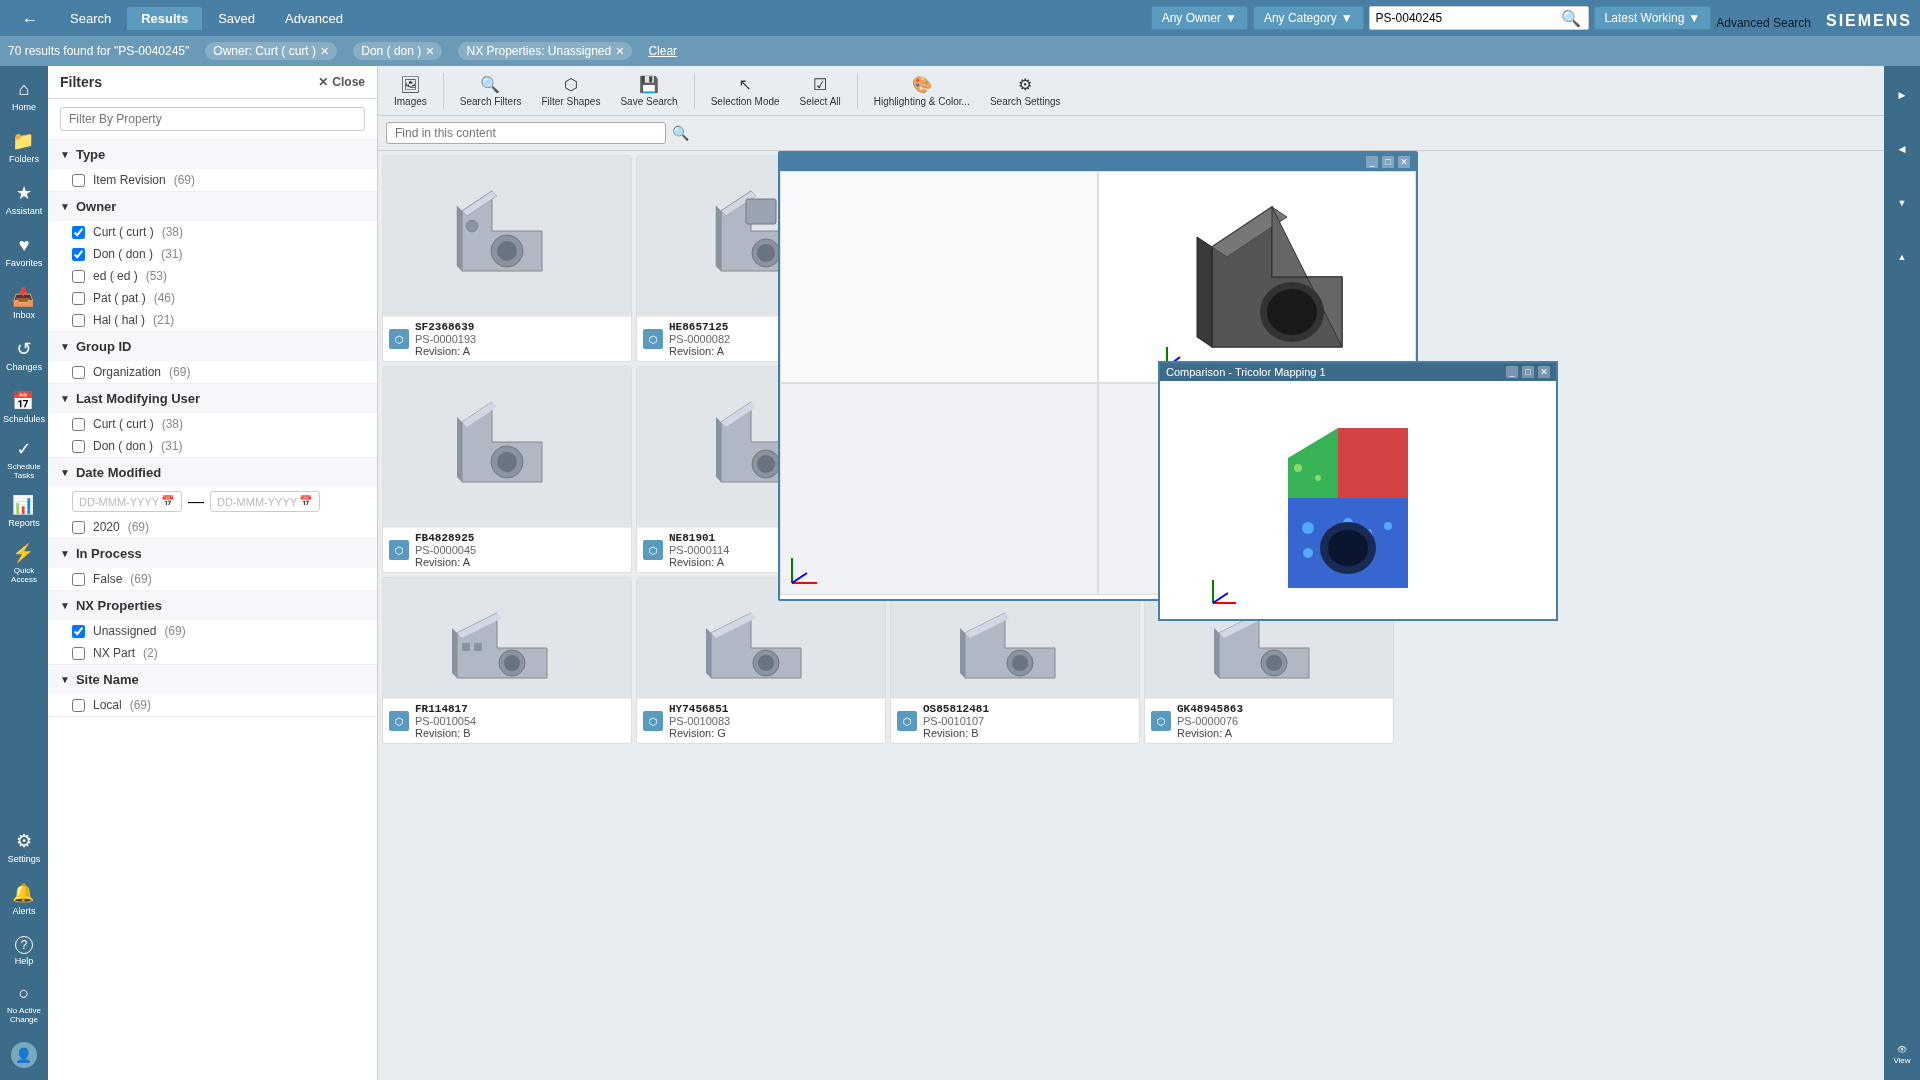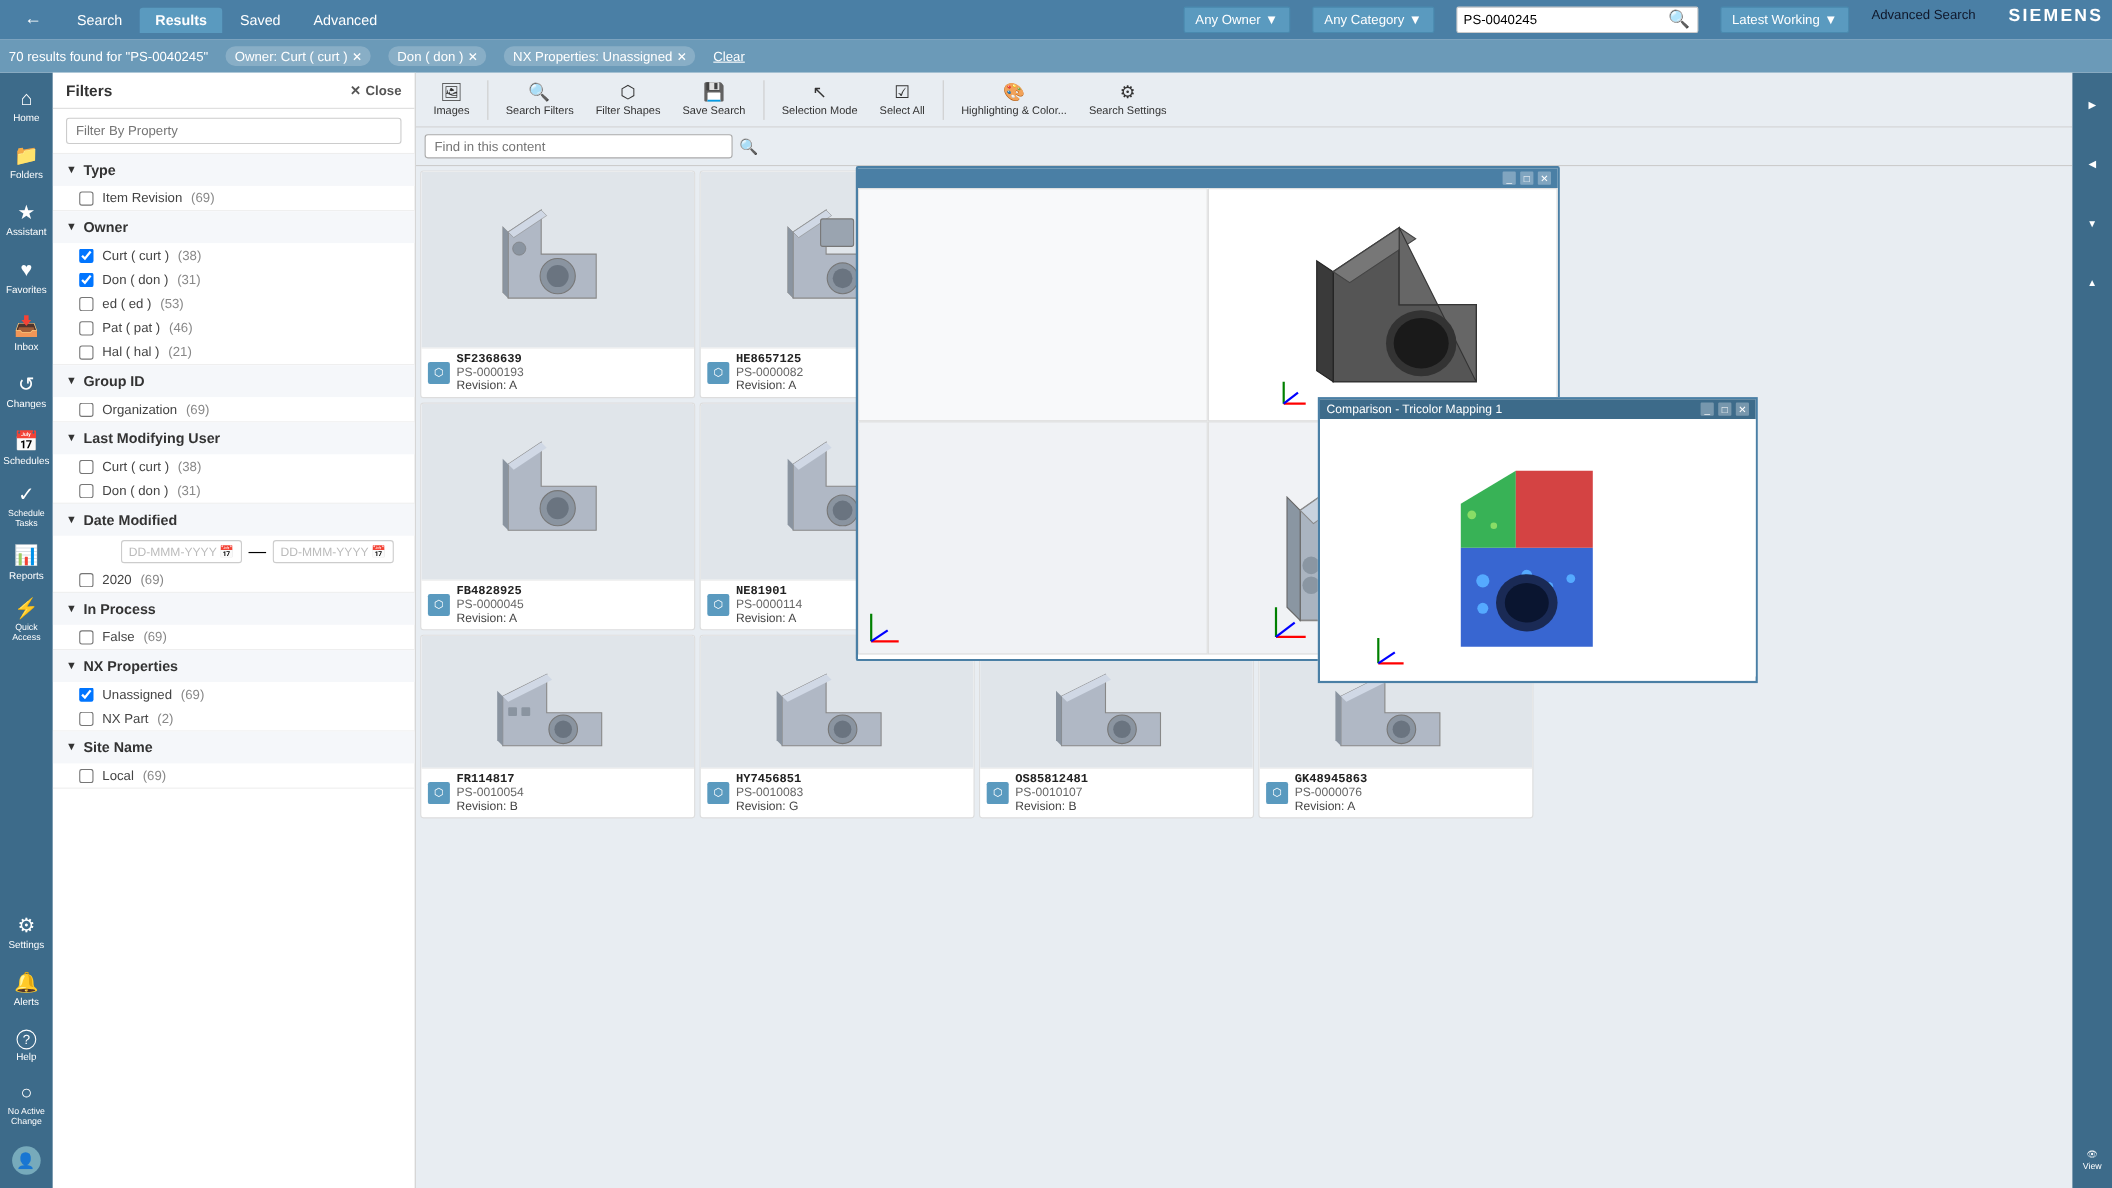--- a/index.html
+++ b/index.html
@@ -27,22 +27,22 @@
       cursor: pointer;
       border-radius: 3px 3px 0 0;
     }
     .nav-tab.active {
       background: #5a9abf;
       font-weight: 600;
     }
     .header-right {
       margin-left: auto;
       display: flex;
-      align-items: flex-start;
-      gap: 20px;
+      align-items: flex-end;
+      gap: 5px;
     }
     .search-bar {
       display: flex;
       align-items: center;
       background: white;
       border: 1px solid #ccc;
       border-radius: 2px;
       padding: 2px 6px;
       width: 220px;
       height: 24px;
@@ -188,21 +188,20 @@
       font-size: 12px;
       color: #444;
     }
     .filter-item input[type=checkbox] { cursor: pointer; }
     .filter-item .count { color: #888; }
     .date-range {
       display: flex;
       align-items: center;
       gap: 6px;
       padding: 4px 12px 4px 24px;
-      margin-left: 38px;
     }
     .date-input {
       border: 1px solid #ccc;
       border-radius: 3px;
       padding: 3px 6px;
       font-size: 11px;
       width: 110px;
       display: flex;
       align-items: center;
       justify-content: space-between;
@@ -1020,21 +1019,21 @@
 
                   <line x1="8" y1="185" x2="35" y2="185" stroke="red" stroke-width="2"></line>
                   <line x1="8" y1="185" x2="8" y2="158" stroke="green" stroke-width="2"></line>
                   <line x1="8" y1="185" x2="25" y2="172" stroke="blue" stroke-width="2"></line>
                 </g>
               </svg>
             </div>
           </div>
         </div>
 
-        <div class="tricolor-window" style="left: 820px; top: 210px; width: 400px; height: 260px;">
+        <div class="tricolor-window" style="left: 780px; top: 210px; width: 400px; height: 260px;">
           <div class="preview-title-bar" style="background:#3d6b8a;">
             <span>Comparison - Tricolor Mapping 1</span>
             <div class="win-controls">
               <div class="win-ctrl">_</div>
               <div class="win-ctrl">□</div>
               <div class="win-ctrl">✕</div>
             </div>
           </div>
           <div style="background:white; height:calc(100% - 22px); display:flex; align-items:center; justify-content:center;">
             <svg width="360" height="220" viewBox="0 0 360 220">

